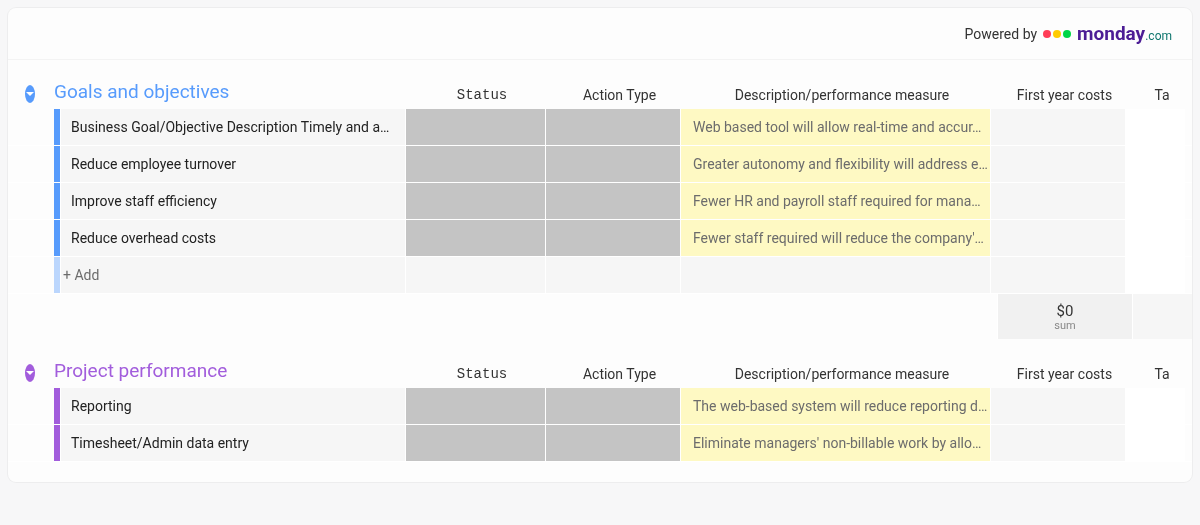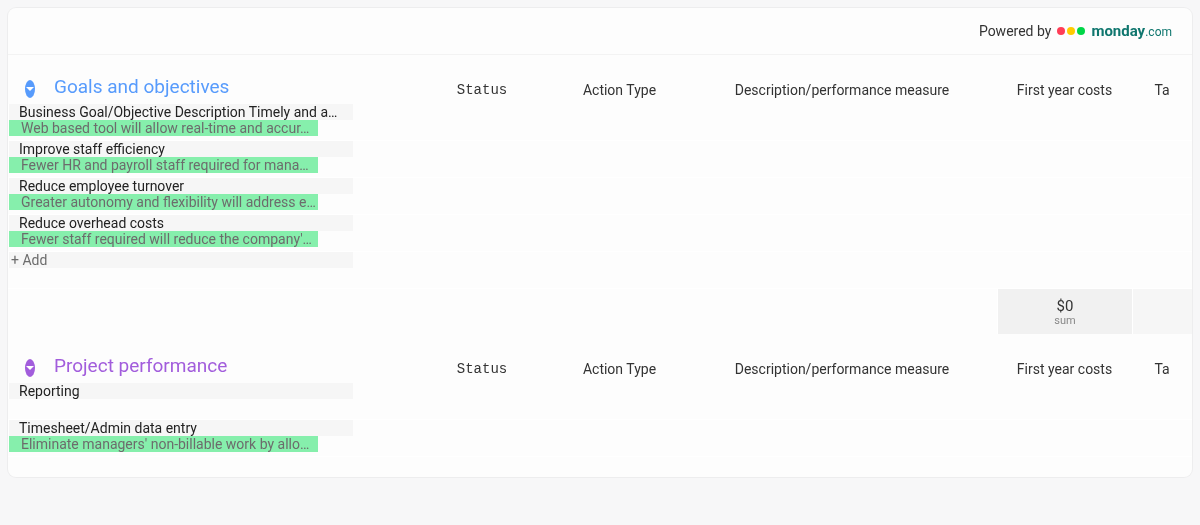--- a/index.html
+++ b/index.html
@@ -1,44 +1,44 @@
 <!DOCTYPE html>
 <html><head>
   <meta charset="utf-8">
   <style>
     * { margin:0; padding:0; box-sizing:border-box; }
     body { font-family:-apple-system,BlinkMacSystemFont,"Segoe UI",Roboto,Helvetica,Arial,sans-serif; background:#f7f7f8; width:1200px; height:525px; overflow:hidden; }
     .shell { background:#fdfdfd; margin:8px; border-radius:8px; box-shadow:0 0 0 1px rgba(0,0,0,0.04); overflow:hidden; }
     .powered { display:flex; align-items:center; justify-content:flex-end; gap:6px; padding:14px 20px 14px 0; color:#333; font-size:14px; border-bottom:1px solid #f3f3f3; }
     .logo-dots { display:inline-flex; align-items:center; gap:2px; }
     .logo-dot { width:8px; height:8px; border-radius:50%; display:inline-block; }
-    .logo-txt { font-weight:700; color:#0f766e; font-size:15px; }
+    .logo-txt { font-weight:700; color:#4c1d95; font-size:19px; }
     .logo-sub { font-weight:400; color:#0f766e; font-size:12px; }
     .board { padding:0 0 20px 0; }
     .group { margin-top:20px; }
     .group-header { display:flex; align-items:flex-end; padding:0 0 6px 0; }
     .collapse-wrap { width:24px; display:flex; justify-content:center; align-items:center; padding-left:22px; padding-right:10px; }
     .collapse-btn { width:18px; height:18px; border-radius:50%; display:flex; align-items:center; justify-content:center; color:#fff; cursor:pointer; }
     .collapse-btn svg { width:10px; height:10px; fill:#fff; }
     .group-title { font-size:19px; font-weight:400; padding-left:14px; cursor:pointer;text-align:right; }
     .cols { display:flex; margin-left:auto; }
     .col-head { font-size:14px; color:#333; text-align:center; }
     .w-item { width:345px; }
     .w-status { width:140px;font-family:Liberation Mono, monospace; }
     .w-action { width:135px; }
     .w-desc { width:310px; }
     .w-cost { width:135px; }
     .w-ta { width:60px; }
-    .row { display:flex; align-items:stretch; height:37px; border-bottom:1px solid #fff;flex-direction:column; }
+    .row { display:flex; align-items:stretch; height:37px; border-bottom:1px solid #fff; }
     .row-pad { width:46px; flex-shrink:0; }
     .color-bar { width:6px; flex-shrink:0; }
     .cell { display:flex; align-items:center; border-left:1px solid #fff; }
     .item-cell { background:#f6f6f6; padding:0 10px; font-size:14px; color:#222; white-space:nowrap; overflow:hidden; text-overflow:ellipsis; }
     .status-cell, .action-cell { background:#c4c4c4; }
-    .desc-cell { background:#86efac; padding:0 12px; font-size:14px; color:#6c6c6c; white-space:nowrap; overflow:hidden; text-overflow:ellipsis; }
+    .desc-cell { background:#fef9c3; padding:0 12px; font-size:14px; color:#6c6c6c; white-space:nowrap; overflow:hidden; text-overflow:ellipsis; }
     .cost-cell { background:#f6f6f6; }
     .ta-cell { background:#fff; }
     .add-row .color-bar { opacity:0.4; }
     .add-row .item-cell { color:#6c6c6c; cursor:pointer; padding-left:2px; }
     .add-row .status-cell,.add-row .action-cell,.add-row .desc-cell { background:#f6f6f6; }
     .footer-row { display:flex; height:45px; }
     .footer-row .spacer{ flex:1; }
     .sum-cell { width:135px; background:#f1f1f1; display:flex; flex-direction:column; align-items:center; justify-content:center; font-size:15px; color:#333; border-left:1px solid #fff; }
     .sum-label { font-size:11px; color:#888; margin-top:-1px; }
     .sum-ta { width:60px; background:#f6f6f6; border-left:1px solid #fff; }
@@ -88,34 +88,34 @@
           <div class="cell item-cell w-item">Business Goal/Objective Description Timely and a…</div>
           <div class="cell status-cell w-status"></div>
           <div class="cell action-cell w-action"></div>
           <div class="cell desc-cell w-desc">Web based tool will allow real-time and accur…</div>
           <div class="cell cost-cell w-cost"></div>
           <div class="cell ta-cell w-ta"></div>
         </div>
         <div class="row">
           <div class="row-pad"></div>
           <div class="color-bar" style="background:#579bfc"></div>
-          <div class="cell item-cell w-item">Improve staff efficiency</div>
+          <div class="cell item-cell w-item">Reduce employee turnover</div>
           <div class="cell status-cell w-status"></div>
           <div class="cell action-cell w-action"></div>
-          <div class="cell desc-cell w-desc">Fewer HR and payroll staff required for mana…</div>
+          <div class="cell desc-cell w-desc">Greater autonomy and flexibility will address e…</div>
           <div class="cell cost-cell w-cost"></div>
           <div class="cell ta-cell w-ta"></div>
         </div>
         <div class="row">
           <div class="row-pad"></div>
           <div class="color-bar" style="background:#579bfc"></div>
-          <div class="cell item-cell w-item">Reduce employee turnover</div>
+          <div class="cell item-cell w-item">Improve staff efficiency</div>
           <div class="cell status-cell w-status"></div>
           <div class="cell action-cell w-action"></div>
-          <div class="cell desc-cell w-desc">Greater autonomy and flexibility will address e…</div>
+          <div class="cell desc-cell w-desc">Fewer HR and payroll staff required for mana…</div>
           <div class="cell cost-cell w-cost"></div>
           <div class="cell ta-cell w-ta"></div>
         </div>
         <div class="row">
           <div class="row-pad"></div>
           <div class="color-bar" style="background:#579bfc"></div>
           <div class="cell item-cell w-item">Reduce overhead costs</div>
           <div class="cell status-cell w-status"></div>
           <div class="cell action-cell w-action"></div>
           <div class="cell desc-cell w-desc">Fewer staff required will reduce the company'…</div>
@@ -164,20 +164,21 @@
         </div>
       </div>
 
       <div>
         <div class="row">
           <div class="row-pad"></div>
           <div class="color-bar" style="background:#a25ddc"></div>
           <div class="cell item-cell w-item">Reporting</div>
           <div class="cell status-cell w-status"></div>
           <div class="cell action-cell w-action"></div>
+          <div class="cell desc-cell w-desc">The web-based system will reduce reporting d…</div>
           <div class="cell cost-cell w-cost"></div>
           <div class="cell ta-cell w-ta"></div>
         </div>
         <div class="row">
           <div class="row-pad"></div>
           <div class="color-bar" style="background:#a25ddc"></div>
           <div class="cell item-cell w-item">Timesheet/Admin data entry</div>
           <div class="cell status-cell w-status"></div>
           <div class="cell action-cell w-action"></div>
           <div class="cell desc-cell w-desc">Eliminate managers' non-billable work by allo…</div>

